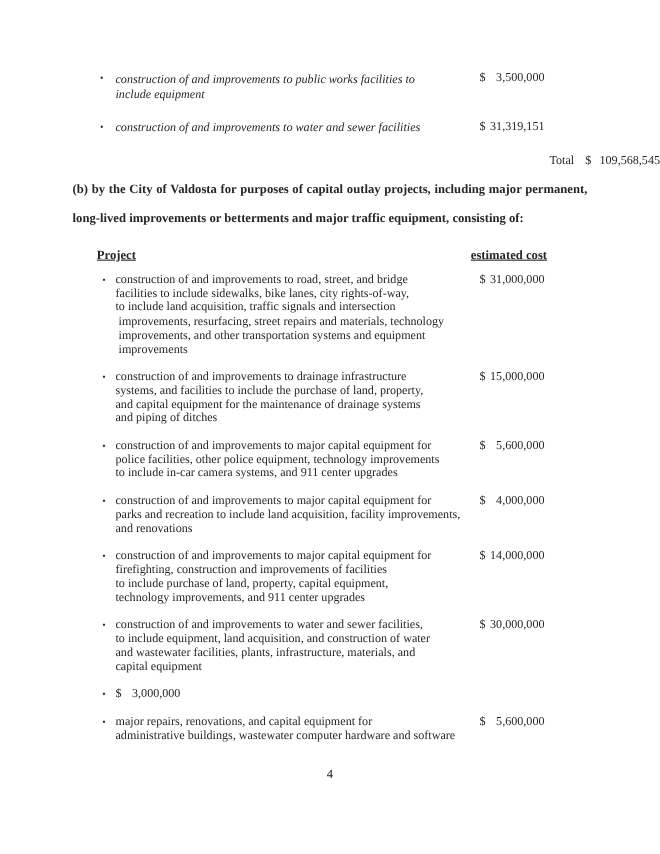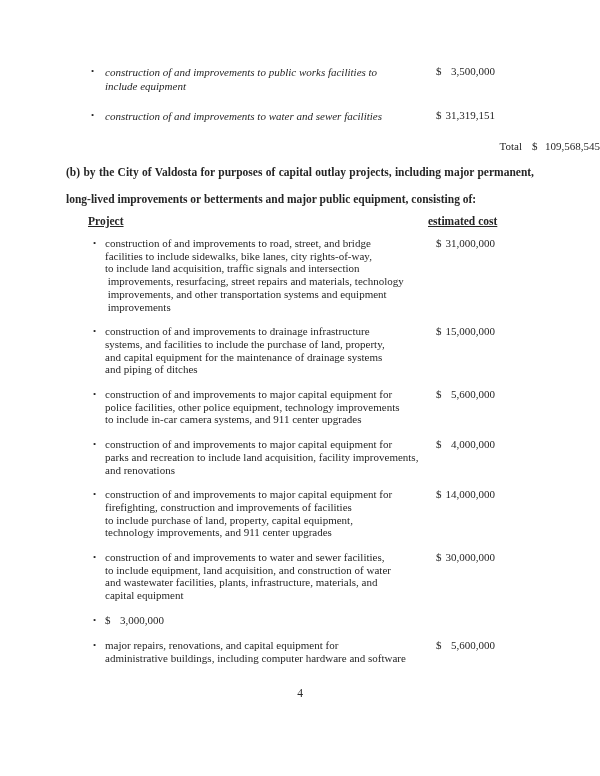--- a/index.html
+++ b/index.html
@@ -55,21 +55,21 @@
   .total-cost { width: 68px; margin-left: 10px; display: flex; justify-content: space-between; }
   .para {
     margin: 6px 66px 0 66px;
     font-size: 11.5px;
   }
   .para-line { line-height: 27px; font-weight: bold; }
   .para-line.justify { text-align: justify; text-align-last: justify; }
   .thead {
     display: flex;
     margin-left: 88px;
-    margin-top: 1px;
+    margin-top: 12px;
     margin-bottom: 8px;
     font-size: 11.5px;
     font-weight: bold;
     line-height: 15px;
   }
   .project-h { width: 340px; text-decoration: underline; }
   .cost-h { text-decoration: underline; }
   .page-number {
     margin-top: 22px;
     text-align: center;
@@ -104,21 +104,21 @@
       <span>Total</span>
       <div class="total-cost">
         <span>$</span>
         <span>109,568,545</span>
       </div>
     </div>
   </section>
 
   <section class="para">
     <div class="para-line justify">(b) by the City of Valdosta for purposes of capital outlay projects, including major permanent,</div>
-    <div class="para-line">long-lived improvements or betterments and major public equipment, consisting of:</div>
+    <div class="para-line">long-lived improvements or betterments and major traffic equipment, consisting of:</div>
   </section>
 
   <section>
     <div class="thead">
       <span class="project-h">Project</span>
       <span class="cost-h">estimated cost</span>
     </div>
 
     <div class="row table-row">
       <span class="bullet">•</span>
@@ -196,21 +196,21 @@
       <span class="bullet">•</span>
       <div class="cost">
         <span>$</span>
         <span>3,000,000</span>
       </div>
     </div>
 
     <div class="row table-row">
       <span class="bullet">•</span>
       <div class="text">major repairs, renovations, and capital equipment for
-administrative buildings, including computer hardware and software</div>
+administrative buildings, wastewater computer hardware and software</div>
       <div class="cost">
         <span>$</span>
         <span>5,600,000</span>
       </div>
     </div>
   </section>
 
   <div class="page-number">4</div>
 
 </div>

